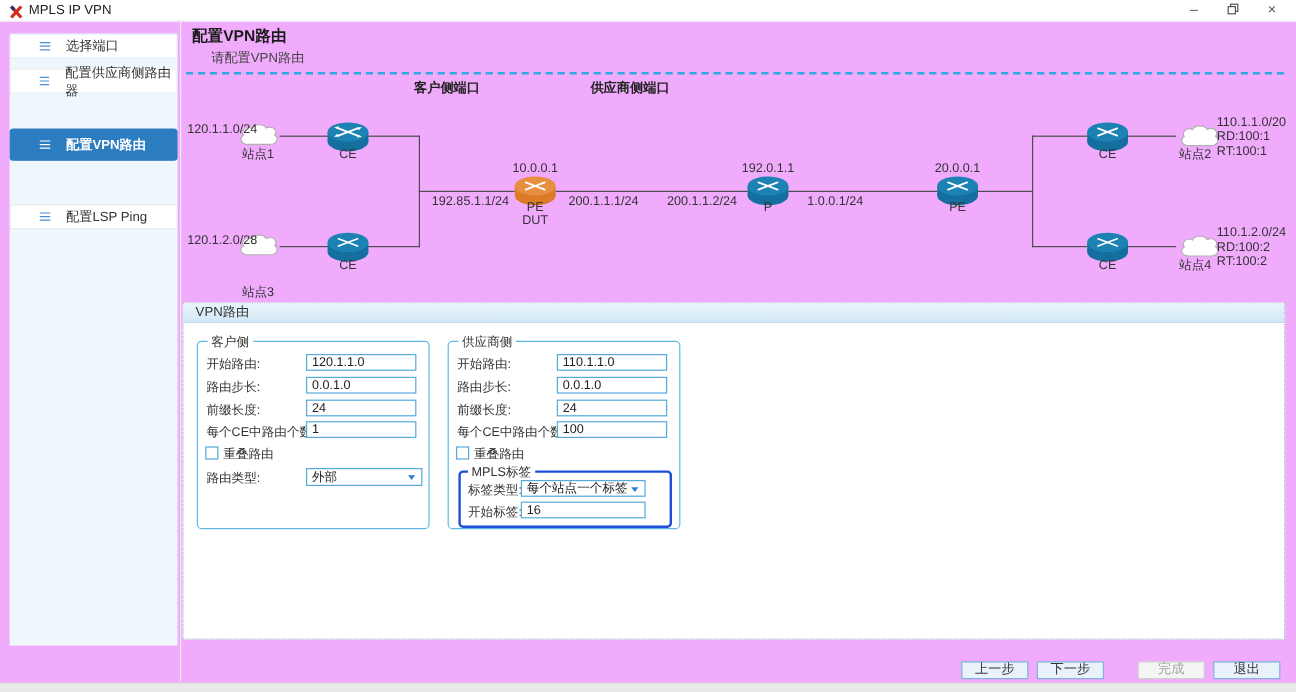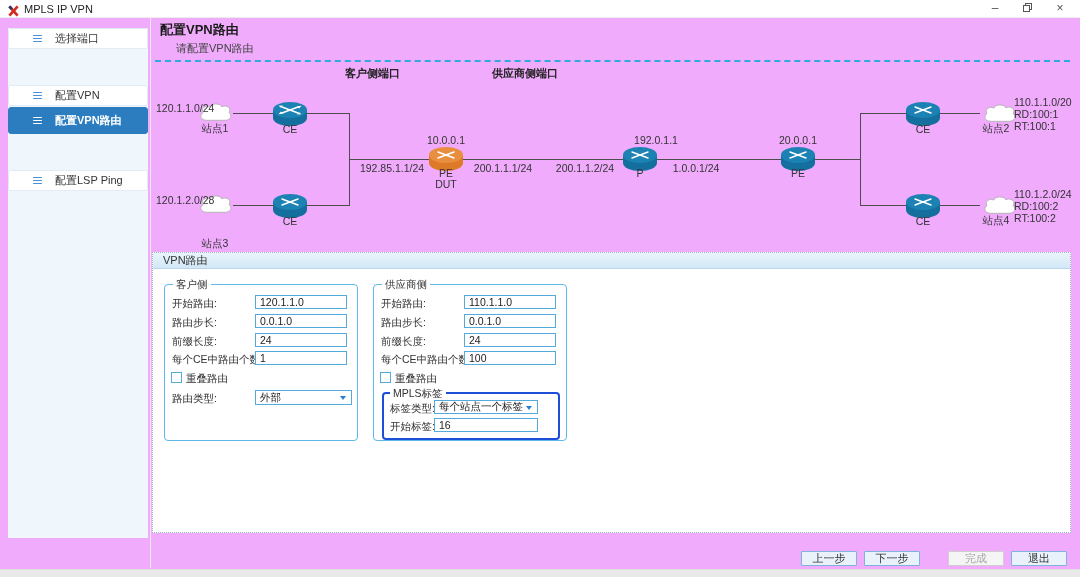--- a/index.html
+++ b/index.html
@@ -94,27 +94,27 @@
 
   <div class="sidebar">
     <div class="side-item" style="top:0px;">
       <span class="burger">
           <i></i>
           <i></i>
           <i></i>
         </span>
       <span>选择端口</span>
     </div>
-    <div class="side-item" style="top:57px;">
+    <div class="side-item" style="top:29px;">
       <span class="burger">
           <i></i>
           <i></i>
           <i></i>
         </span>
-      <span>配置VPN</span>
+      <span>配置供应商侧路由器</span>
     </div>
     <div class="side-item active" style="top:79px; height:27px;">
       <span class="burger">
           <i></i>
           <i></i>
           <i></i>
         </span>
       <span>配置VPN路由</span>
     </div>
     <div class="side-item" style="top:142px;">
@@ -238,21 +238,21 @@
     <div class="t-text" style="left:156px; top:194px;">120.1.2.0/28</div>
     <div class="t-text t-center" style="left:195px; top:214px; width:40px;margin-top:23px;">站点3</div>
     <div class="t-text t-center" style="left:270px; top:123px; width:40px;">CE</div>
     <div class="t-text t-center" style="left:270px; top:215px; width:40px;">CE</div>
     <div class="t-text t-center" style="left:352px; top:162px; width:80px;">192.85.1.1/24</div>
     <div class="t-text t-center" style="left:416px; top:134px; width:60px;">10.0.0.1</div>
     <div class="t-text t-center" style="left:416px; top:167px; width:60px;">PE</div>
     <div class="t-text t-center" style="left:416px; top:178px; width:60px;">DUT</div>
     <div class="t-text t-center" style="left:463px; top:162px; width:80px;">200.1.1.1/24</div>
     <div class="t-text t-center" style="left:545px; top:162px; width:80px;">200.1.1.2/24</div>
-    <div class="t-text t-center" style="left:626px; top:134px; width:60px;text-align:center;">192.0.1.1</div>
+    <div class="t-text t-center" style="left:610px; top:134px; width:60px;text-align:center;">192.0.1.1</div>
     <div class="t-text t-center" style="left:610px; top:167px; width:60px;">P</div>
     <div class="t-text t-center" style="left:656px; top:162px; width:80px;">1.0.0.1/24</div>
     <div class="t-text t-center" style="left:768px; top:134px; width:60px;">20.0.0.1</div>
     <div class="t-text t-center" style="left:768px; top:167px; width:60px;">PE</div>
     <div class="t-text t-center" style="left:903px; top:123px; width:40px;">CE</div>
     <div class="t-text t-center" style="left:903px; top:215px; width:40px;">CE</div>
     <div class="t-text t-center" style="left:976px; top:122px; width:40px;">站点2</div>
     <div class="t-text" style="left:1014px; top:96px;">110.1.1.0/20</div>
     <div class="t-text" style="left:1014px; top:108px;">RD:100:1</div>
     <div class="t-text" style="left:1014px; top:120px;">RT:100:1</div>

